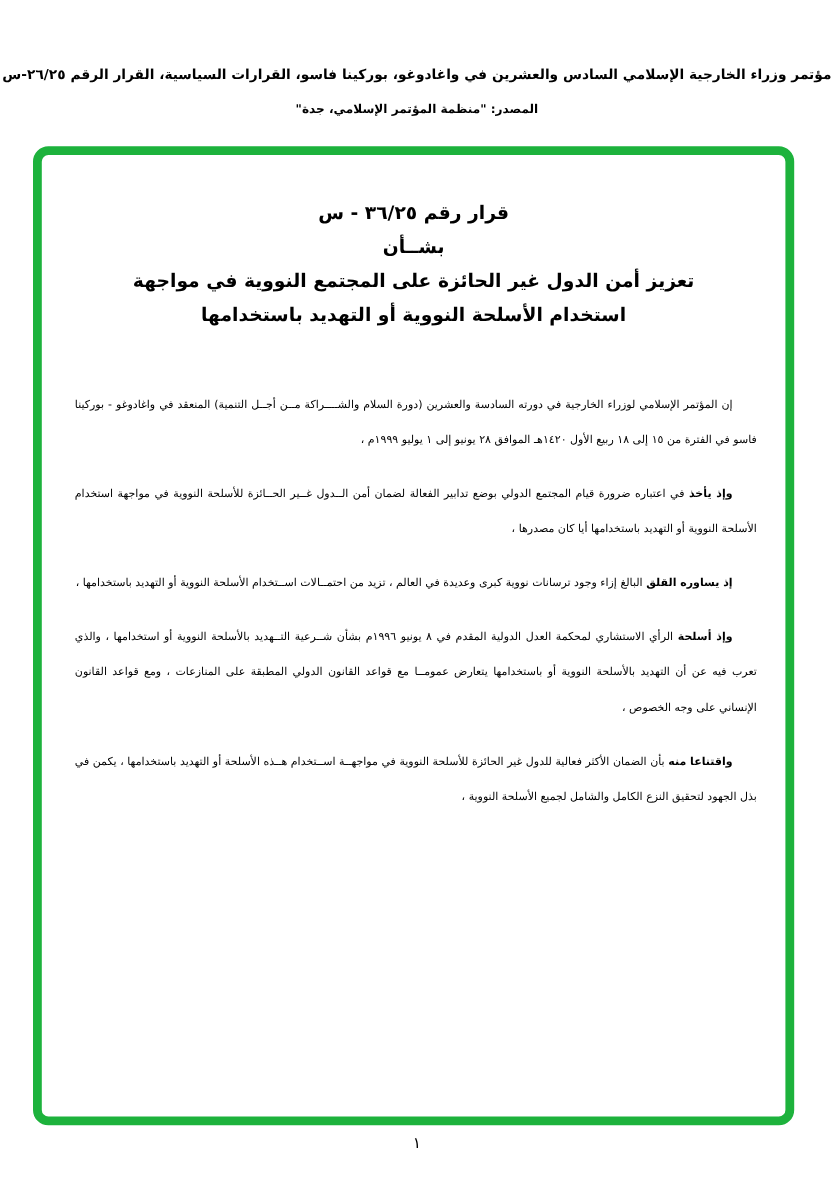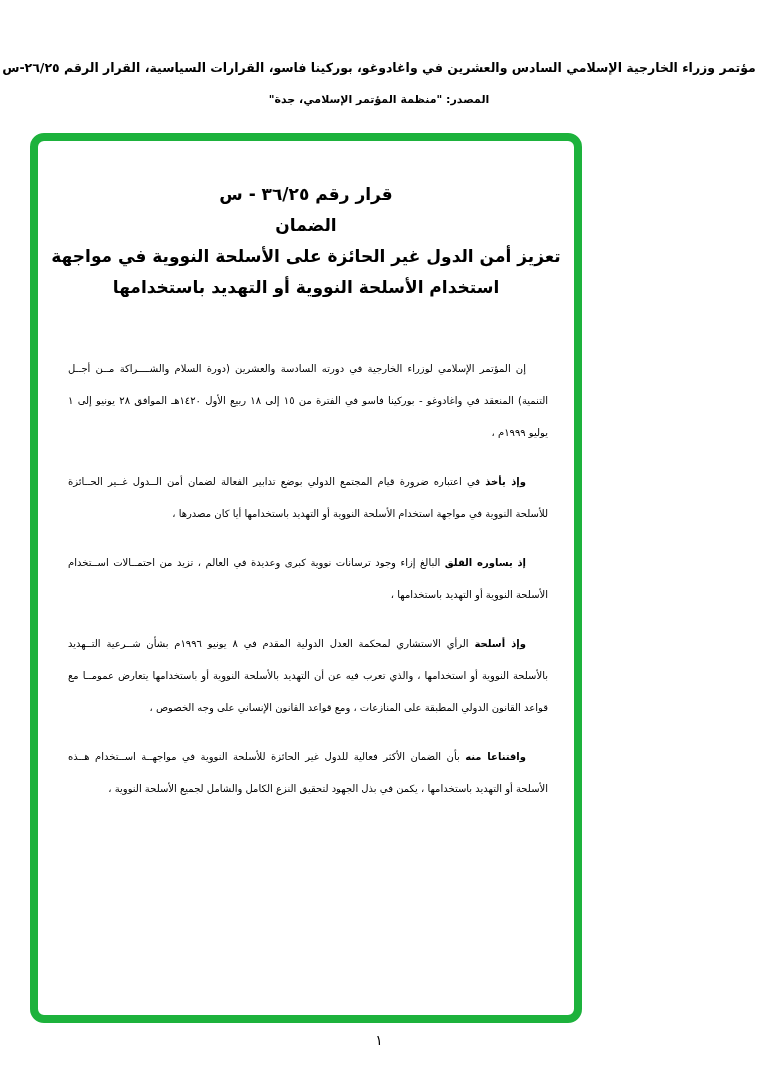--- a/index.html
+++ b/index.html
@@ -37,21 +37,21 @@
     left: 0;
     right: 0;
     text-align: center;
     font-size: 11px;
     font-weight: bold;
   }
   .doc-box {
     position: absolute;
     top: 133px;
     left: 30px;
-    width: 552px;
+    width: 692px;
     height: 890px;
     border: 8px solid var(--border-green, #1db23c);
     border-radius: 14px;
     box-sizing: border-box;
     background: #ffffff;
   }
   .title-block {
     margin-top: 38px;
     text-align: center;
     font-weight: bold;
@@ -89,22 +89,22 @@
 <div class="page">
 
   <div class="header-line">مؤتمر وزراء الخارجية الإسلامي السادس والعشرين في واغادوغو، بوركينا فاسو، القرارات السياسية، القرار الرقم ٢٦/٢٥-س</div>
 
   <div class="source-line">المصدر:  "منظمة المؤتمر الإسلامي، جدة"</div>
 
   <div class="doc-box" style="border-color: rgb(29, 178, 60);">
 
     <div class="title-block">
       <div>قرار رقم ٣٦/٢٥ - س</div>
-      <div>الضمان</div>
-      <div>تعزيز أمن الدول غير الحائزة على الأسلحة النووية في مواجهة</div>
+      <div>بشــأن</div>
+      <div>تعزيز أمن الدول غير الحائزة على المجتمع النووية في مواجهة</div>
       <div>استخدام الأسلحة النووية أو التهديد باستخدامها</div>
     </div>
 
     <div class="doc-body">
       <p><span class="lead"></span> <span>إن المؤتمر الإسلامي لوزراء الخارجية في دورته السادسة والعشرين (دورة السلام والشــــراكة مــن أجــل التنمية) المنعقد في واغادوغو - بوركينا فاسو في الفترة من ١٥ إلى ١٨ ربيع الأول ١٤٢٠هـ الموافق ٢٨ يونيو إلى ١ يوليو ١٩٩٩م ،</span></p>
       <p><span class="lead">وإذ يأخذ</span> <span>في اعتباره ضرورة قيام المجتمع الدولي بوضع تدابير الفعالة لضمان أمن الــدول غــير الحــائزة للأسلحة النووية في مواجهة استخدام الأسلحة النووية أو التهديد باستخدامها أيا كان مصدرها ،</span></p>
       <p><span class="lead">إذ يساوره القلق</span> <span>البالغ إزاء وجود ترسانات نووية كبرى وعديدة في العالم ، تزيد من احتمــالات اســتخدام الأسلحة النووية أو التهديد باستخدامها ،</span></p>
       <p><span class="lead">وإذ أسلحة</span> <span>الرأي الاستشاري لمحكمة العدل الدولية المقدم في ٨ يونيو ١٩٩٦م بشأن شــرعية التــهديد بالأسلحة النووية أو استخدامها ، والذي تعرب فيه عن أن التهديد بالأسلحة النووية أو باستخدامها يتعارض عمومــا مع قواعد القانون الدولي المطبقة على المنازعات ، ومع قواعد القانون الإنساني على وجه الخصوص ،</span></p>
       <p><span class="lead">واقتناعا منه</span> <span>بأن الضمان الأكثر فعالية للدول غير الحائزة للأسلحة النووية في مواجهــة اســتخدام هــذه الأسلحة أو التهديد باستخدامها ، يكمن في بذل الجهود لتحقيق النزع الكامل والشامل لجميع الأسلحة النووية ،</span></p>
 

